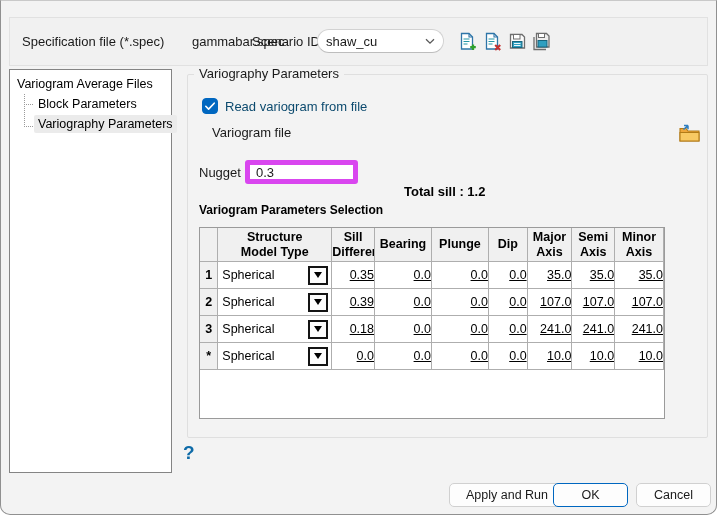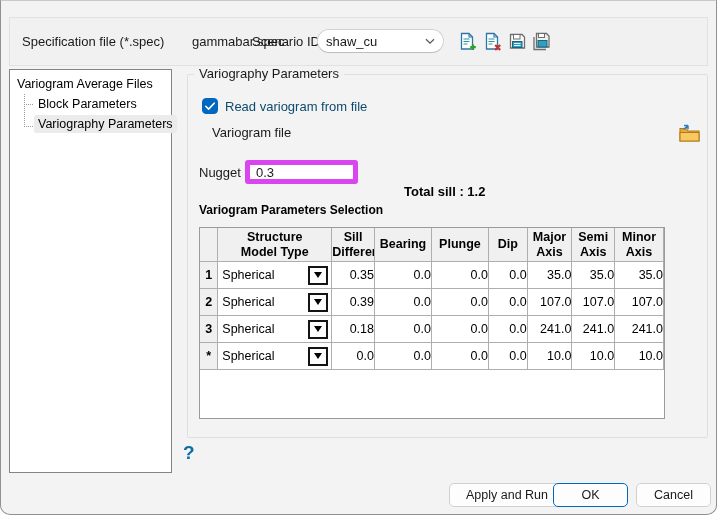--- a/index.html
+++ b/index.html
@@ -53,21 +53,21 @@
   .total-sill{position:absolute;left:216px;top:89px;font-size:13px;font-weight:bold;color:#000000;margin-top:20px;}
   .table-title{position:absolute;left:11px;top:128px;font-size:12px;font-weight:bold;color:#000;}
   
   .table-widget{position:absolute;left:11px;top:152px;width:466px;height:192px;
     background:#fff;border:1px solid #9a9a9a;overflow:hidden;}
   table.grid{border-collapse:collapse;table-layout:fixed;width:465px;margin:-1px 0 0 -1px;}
   table.grid th,table.grid td{border:1px solid #aeaeae;font-size:12.5px;overflow:hidden;padding:0;}
   table.grid thead th{background:#f0f0f0;font-weight:bold;text-align:center;height:34px;
     line-height:15px;white-space:pre-line;color:#000;}
   table.grid td{height:27px;background:#fff;color:#000;}
-  td.num{text-align:right;padding-right:4px;}
+  td.num{text-align:right;padding-right:4px;text-decoration:underline;}
   th.rowhead{background:#f0f0f0;font-weight:bold;text-align:center;font-size:12.5px;color:#000;}
   .model-cell{display:flex;align-items:center;justify-content:space-between;padding:0 3px 0 4px;height:100%;}
   .dd-btn{width:20px;height:19px;border:2px solid #141414;background:#fdfdfd;
     display:flex;align-items:center;justify-content:center;cursor:pointer;flex:0 0 auto;}
   .dd-tri{width:0;height:0;border-left:4px solid transparent;border-right:4px solid transparent;
     border-top:6px solid #000;}
   
   .help-q{position:absolute;left:182px;top:441px;font-size:19px;font-weight:800;color:#0e6ba8;cursor:pointer;}
   .btn{position:absolute;top:482px;height:24px;background:#fdfdfd;border:1px solid #d0d0d0;
     border-radius:5px;font-size:12.5px;color:#1a1a1a;display:flex;align-items:center;

